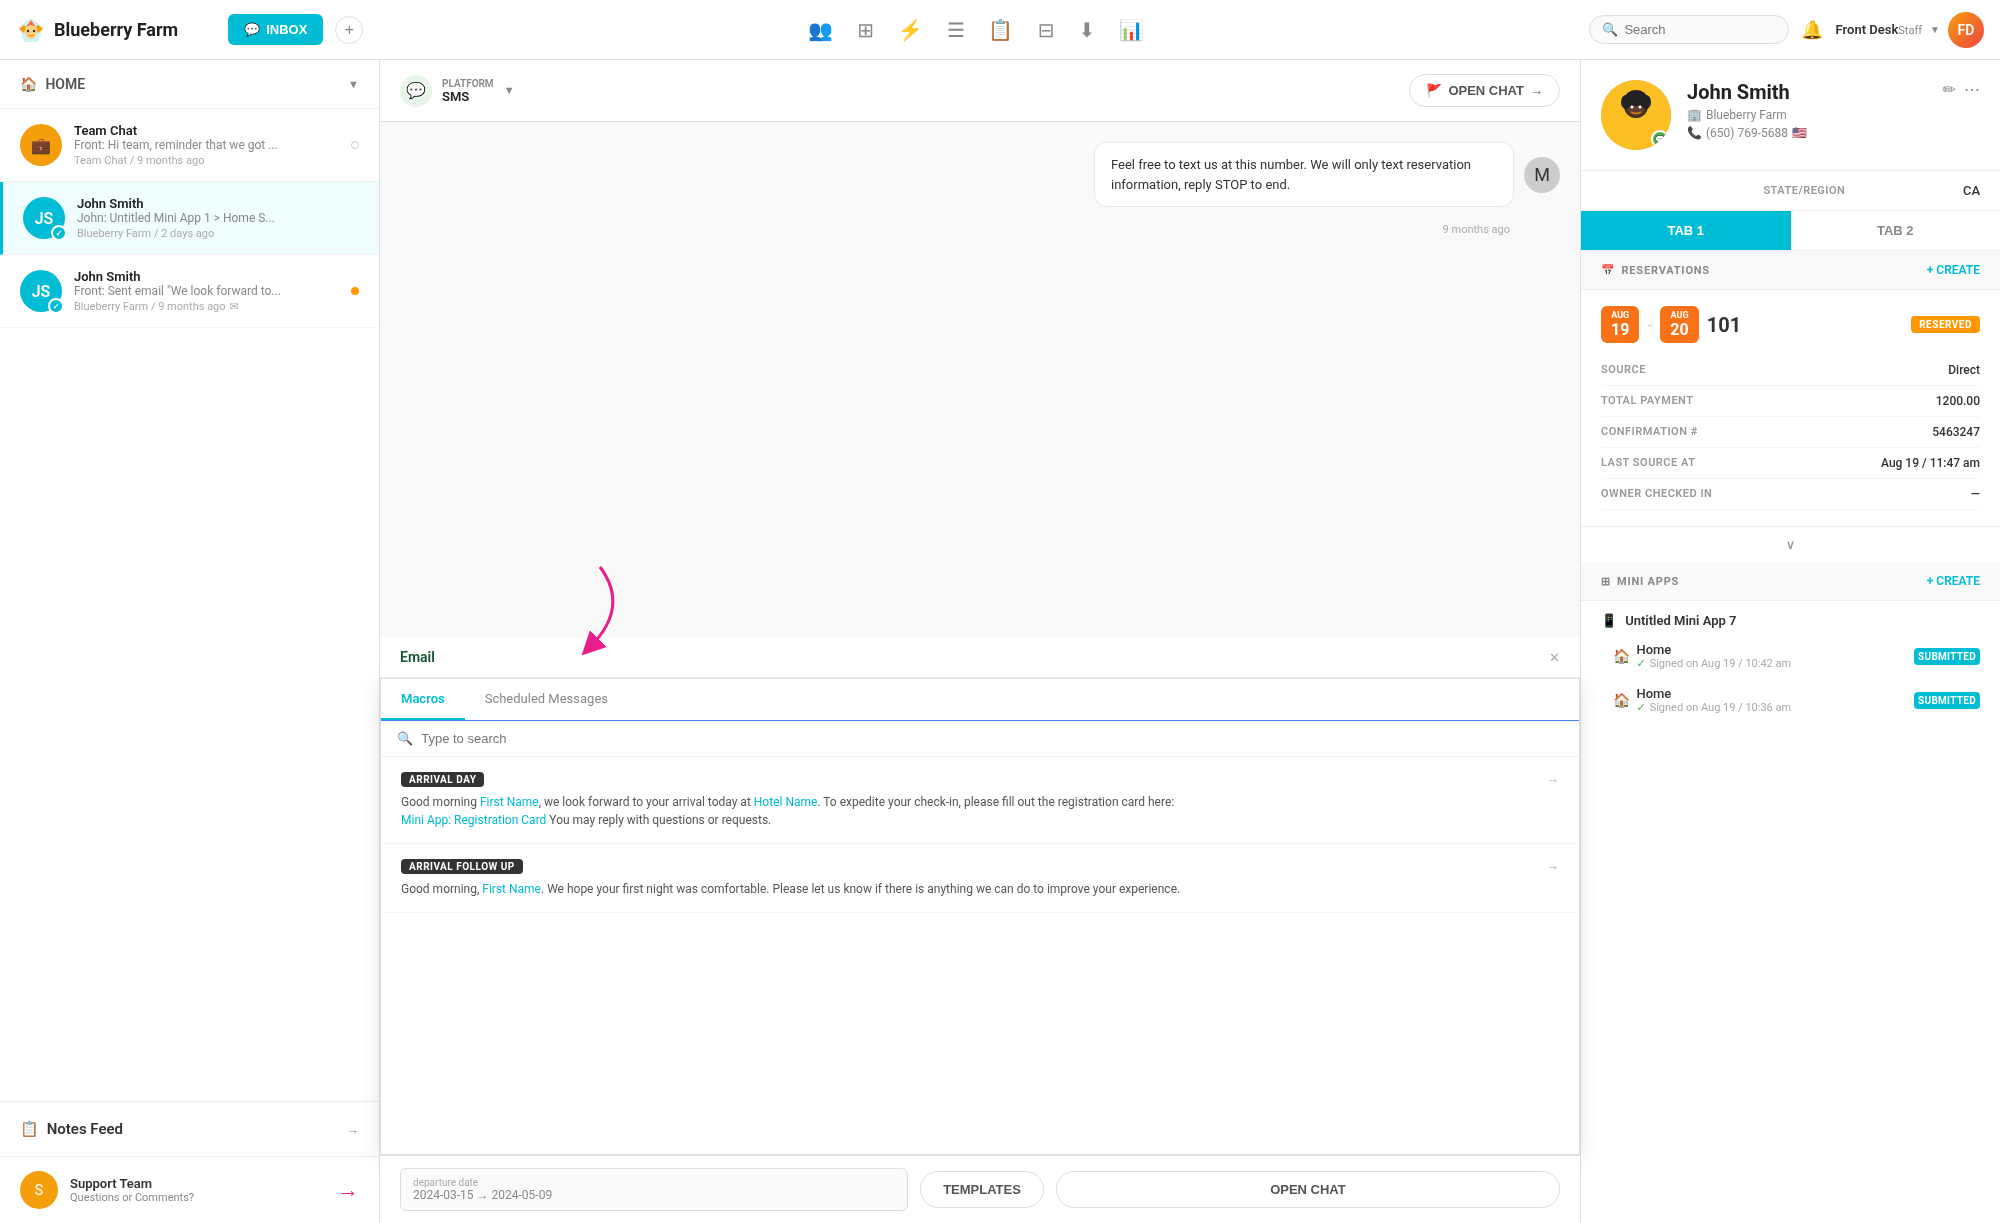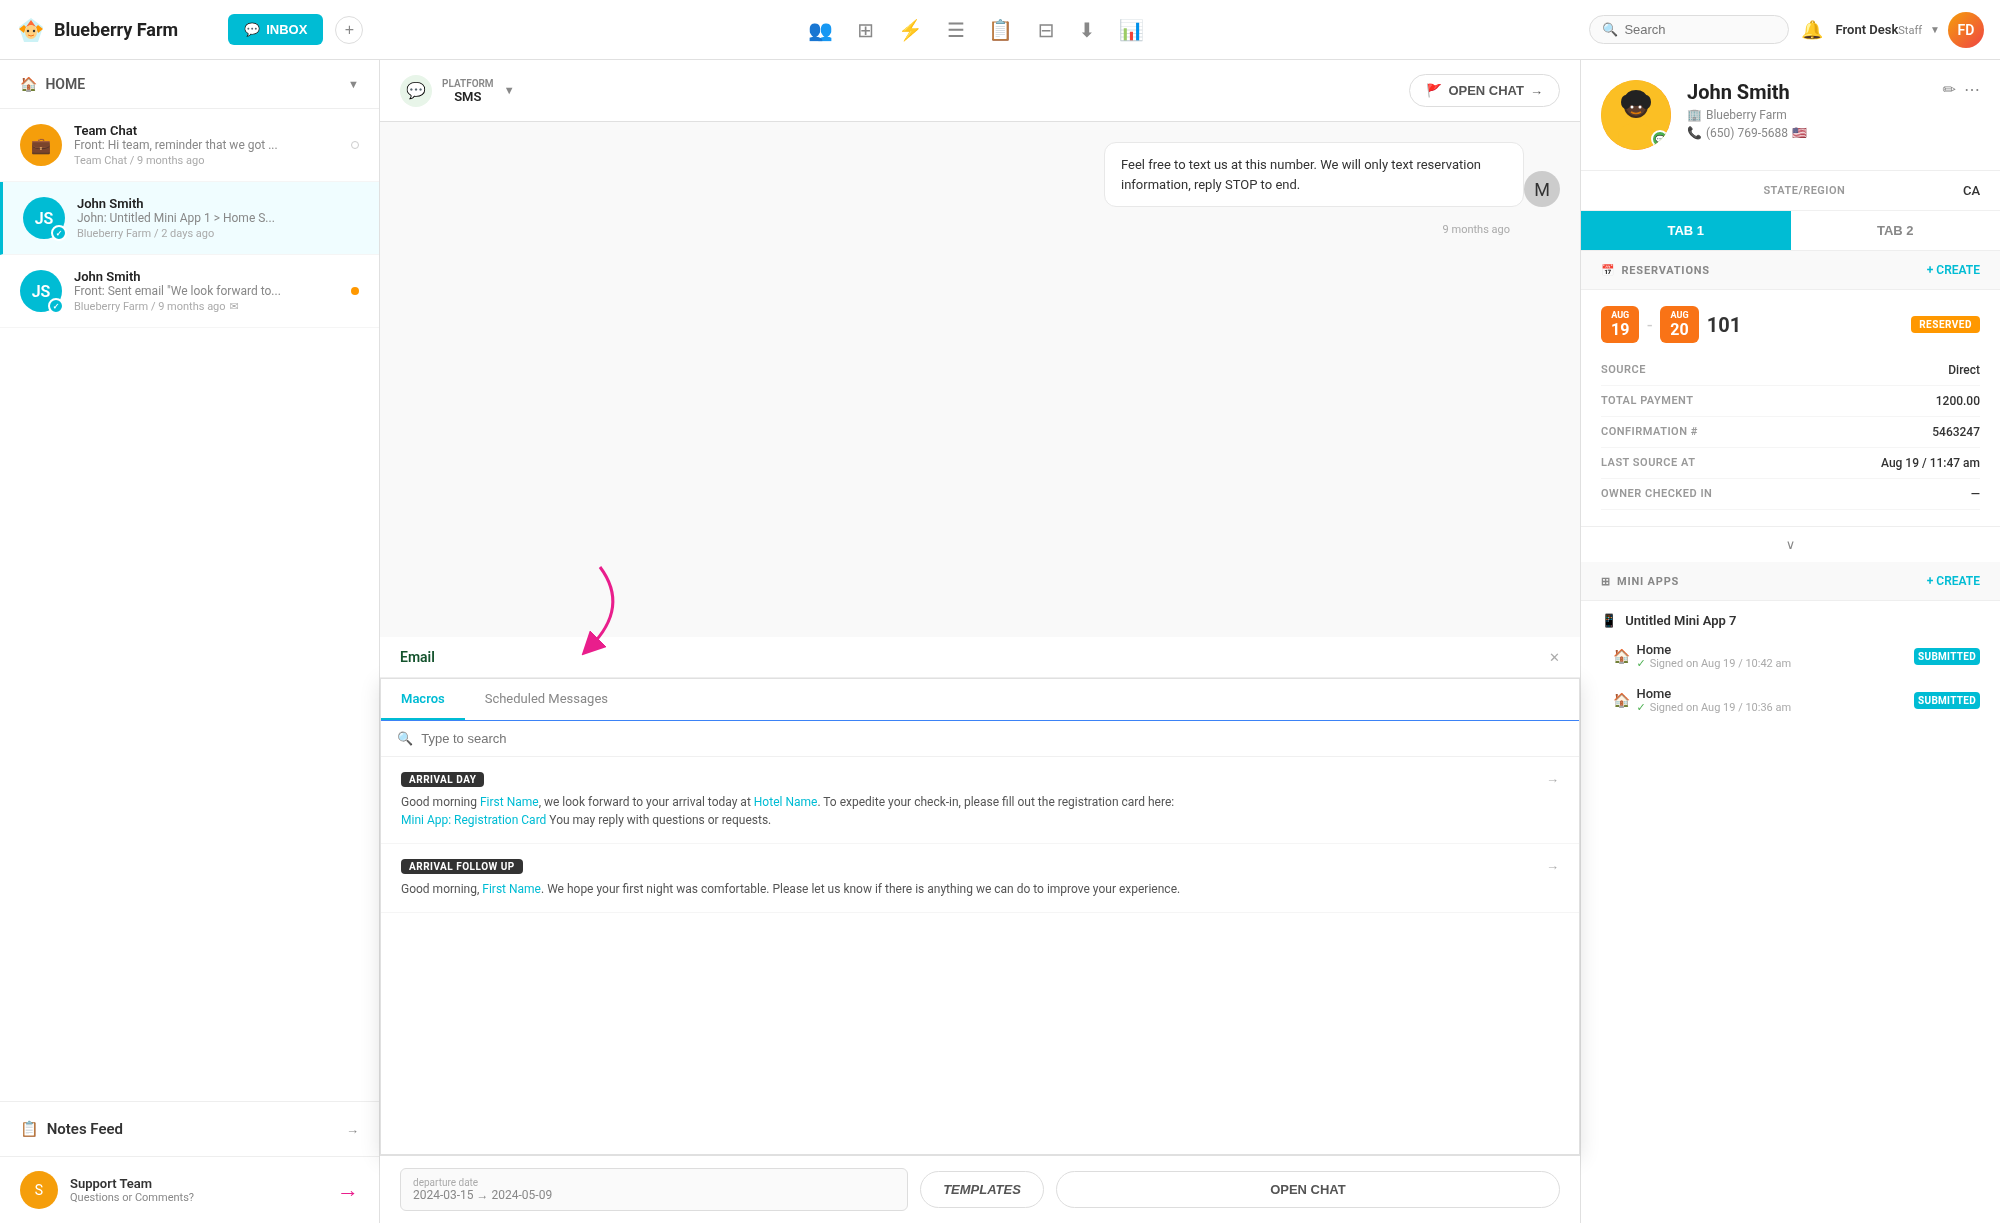--- a/index.html
+++ b/index.html
@@ -50,21 +50,21 @@
     .support-sub { font-size: 11px; color: #888; }
     .pink-arrow { color: #e91e8c; font-size: 22px; }
 
     
     .chat-area { flex: 1; display: flex; flex-direction: column; background: #f9f9f9; position: relative; }
     .chat-header { display: flex; align-items: center; justify-content: space-between; padding: 14px 20px; background: #fff; border-bottom: 1px solid #e0e0e0; }
     .chat-header-left { display: flex; align-items: center; gap: 10px; }
     .platform-badge { width: 32px; height: 32px; border-radius: 50%; background: #e8f5e9; display: flex; align-items: center; justify-content: center; }
     .platform-info { display: flex; flex-direction: column; }
     .platform-label { font-size: 10px; color: #888; font-weight: 600; }
-    .platform-name { font-size: 13px; font-weight: 600; color: #222; text-align: center; }
+    .platform-name { font-size: 13px; font-weight: 600; color: #222; }
     .platform-chevron { color: #888; font-size: 11px; cursor: pointer; }
     .open-chat-btn { display: flex; align-items: center; gap: 6px; border: 1px solid #ddd; border-radius: 20px; padding: 8px 16px; background: #fff; cursor: pointer; font-size: 13px; font-weight: 600; color: #555; }
 
     .chat-messages { flex: 1; padding: 20px; overflow-y: auto; display: flex; flex-direction: column; gap: 12px; }
     .message-bubble { max-width: 420px; padding: 12px 16px; border-radius: 12px; font-size: 13px; line-height: 1.5; }
     .message-bubble.incoming { background: #fff; border: 1px solid #e8e8e8; align-self: flex-start; }
     .message-time { font-size: 11px; color: #aaa; text-align: right; margin-top: 4px; }
     .email-bar { background: #fff; padding: 12px 20px; border-bottom: 1px solid #eee; display: flex; align-items: center; gap: 10px; }
     .email-label { font-size: 14px; font-weight: 600; color: #14532d; }
 
@@ -76,21 +76,21 @@
     .macros-search input { flex: 1; border: none; outline: none; font-size: 13px; color: #666; background: transparent; }
     .macro-item { padding: 14px 20px; border-bottom: 1px solid #f5f5f5; cursor: pointer; }
     .macro-tag { background: #333; color: #fff; font-size: 10px; font-weight: 700; border-radius: 4px; padding: 2px 8px; display: inline-block; margin-bottom: 6px; letter-spacing: 0.5px; }
     .macro-text { font-size: 12px; color: #555; line-height: 1.5; }
     .macro-text .highlight { color: #00bcd4; }
 
     
     .chat-bottom { background: #fff; border-top: 1px solid #e0e0e0; padding: 12px 20px; display: flex; align-items: center; gap: 12px; }
     .departure-info { flex: 1; font-size: 12px; color: #888; border: 1px solid #ddd; border-radius: 6px; padding: 8px 12px; background: #fafafa; }
     .departure-label { font-size: 10px; color: #aaa; }
-    .templates-btn { border: 1px solid #ddd; border-radius: 20px; padding: 10px 22px; background: #fff; cursor: pointer; font-size: 13px; font-weight: 600; color: #555; font-style: italic; }
+    .templates-btn { border: 1px solid #ddd; border-radius: 20px; padding: 10px 22px; background: #fff; cursor: pointer; font-size: 13px; font-weight: 600; color: #555; }
     .open-chat-btn2 { flex: 1; background: #fff; border: 1px solid #ddd; border-radius: 20px; padding: 10px; text-align: center; cursor: pointer; font-size: 13px; font-weight: 600; color: #555; }
 
     
     .right-panel { width: 420px; background: #fff; border-left: 1px solid #e0e0e0; overflow-y: auto; flex-shrink: 0; }
     .contact-header { padding: 20px; display: flex; align-items: flex-start; gap: 16px; border-bottom: 1px solid #eee; }
     .contact-avatar { width: 70px; height: 70px; border-radius: 50%; background: linear-gradient(135deg, #fbbf24, #f97316); display: flex; align-items: center; justify-content: center; flex-shrink: 0; position: relative; overflow: hidden; }
     .contact-platform-badge { position: absolute; bottom: 2px; right: 2px; width: 18px; height: 18px; border-radius: 50%; background: #4caf50; display: flex; align-items: center; justify-content: center; font-size: 8px; color: #fff; border: 2px solid #fff; }
     .contact-info { flex: 1; }
     .contact-name { font-size: 20px; font-weight: 700; color: #222; }
     .contact-org { font-size: 12px; color: #888; display: flex; align-items: center; gap: 4px; margin-top: 4px; }
@@ -286,21 +286,21 @@
           <span class="platform-chevron">▼</span>
         </div>
         <button class="open-chat-btn">
           <span>🚩</span>
           <span>OPEN CHAT</span>
           <span>→</span>
         </button>
       </div>
 
       <div class="chat-messages">
-        <div style="align-self:flex-end;display:flex;align-items:flex-end;">
+        <div style="align-self:flex-end;display:flex;align-items:center;gap:10px;">
           <div class="message-bubble incoming" style="max-width:420px;">
             <span>Feel free to text us at this number. We will only text reservation information, reply STOP to end.</span>
           </div>
           <div style="width:36px;height:36px;border-radius:50%;background:#ccc;overflow:hidden;display:flex;align-items:center;justify-content:center;">
             <span style="font-size:18px;">M</span>
           </div>
         </div>
         <div class="message-time" style="text-align:right;padding-right:50px;">9 months ago</div>
       </div>
 

